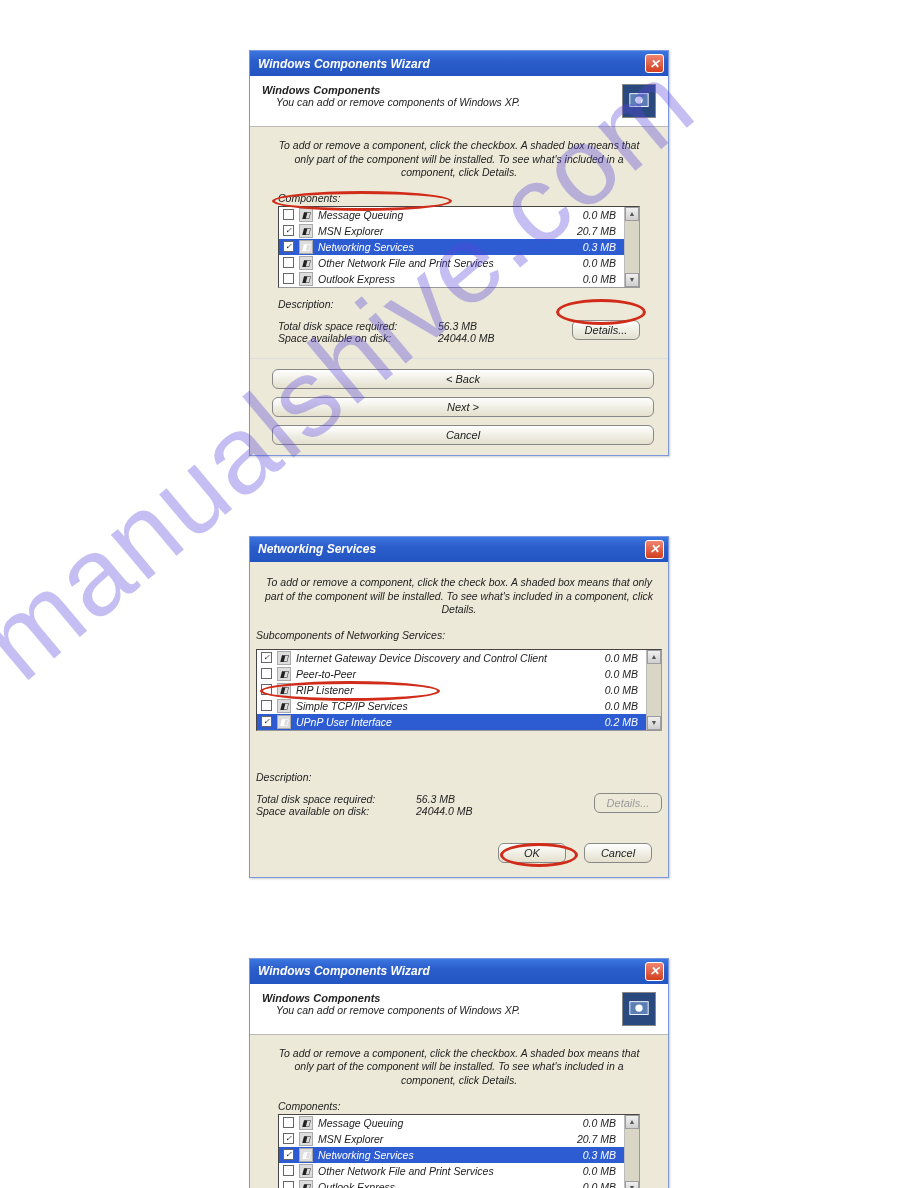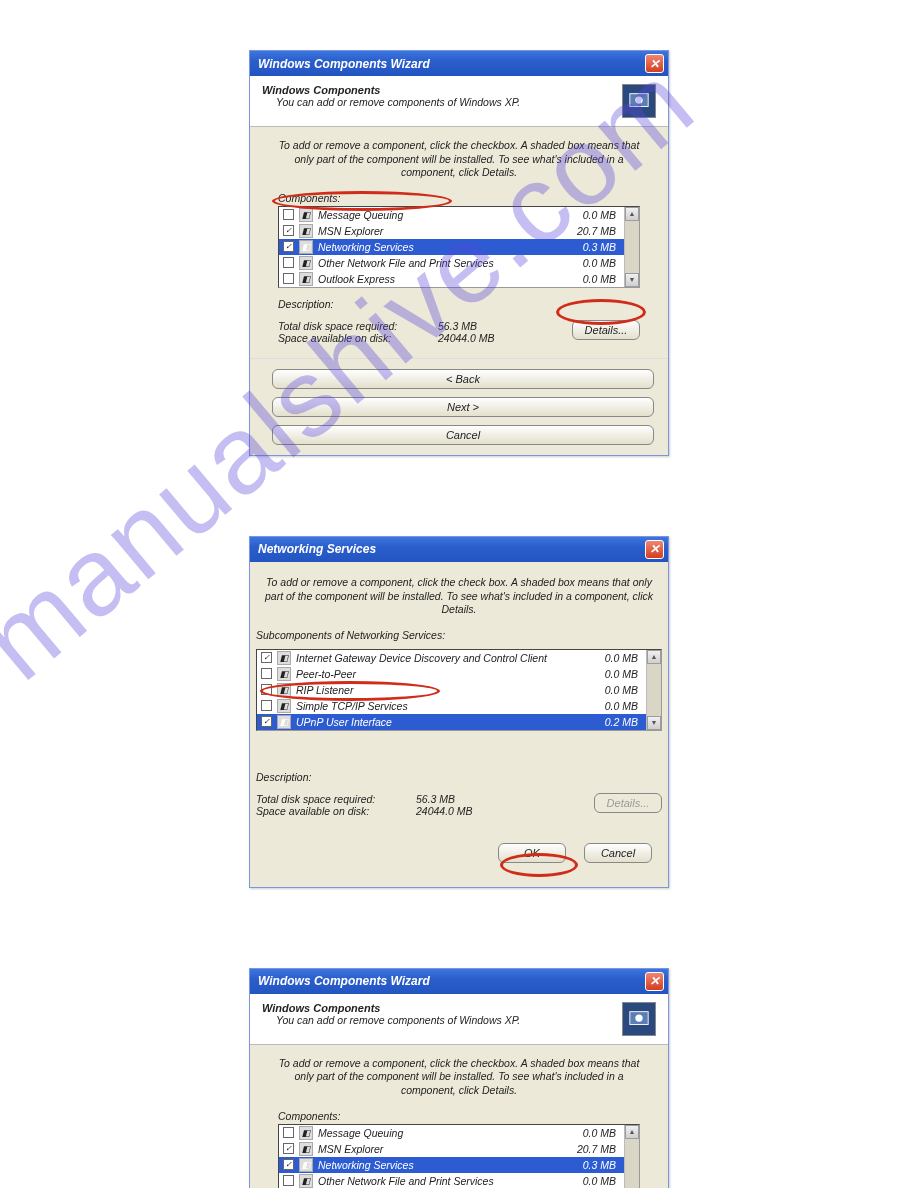--- a/index.html
+++ b/index.html
@@ -58,21 +58,21 @@
     align-items:center; justify-content:center; cursor:default;margin-left:8px; }
   .btn.disabled { color:#9a9a9a; background:#ece9d8; }
 
   .buttonbar { background:#ece9d8; padding: 10px 14px; border-top:1px solid #ddd;
     display:flex; justify-content:flex-end; gap:8px;flex-direction:column; }
 
   .oval { position:absolute; border:3px solid #d12c1a; border-radius:50%; pointer-events:none; z-index:30;}
 
   .dlg2 .body { padding: 14px 6px 16px; }
   .dlg2 .subhead { margin-bottom:8px; }
-  .bottombtns { display:flex; justify-content:flex-end; gap:10px; padding:10px 16px 24px; }
+  .bottombtns { display:flex; justify-content:flex-end; gap:10px; padding:10px 16px 14px; }
 </style>
 </head>
 <body>
 
 <div class="watermark">manualshive.com</div>
 
 <div class="dialog" style="position:relative;">
   <div class="titlebar">
     <span>Windows Components Wizard</span>
     <span class="closebtn">✕</span>

